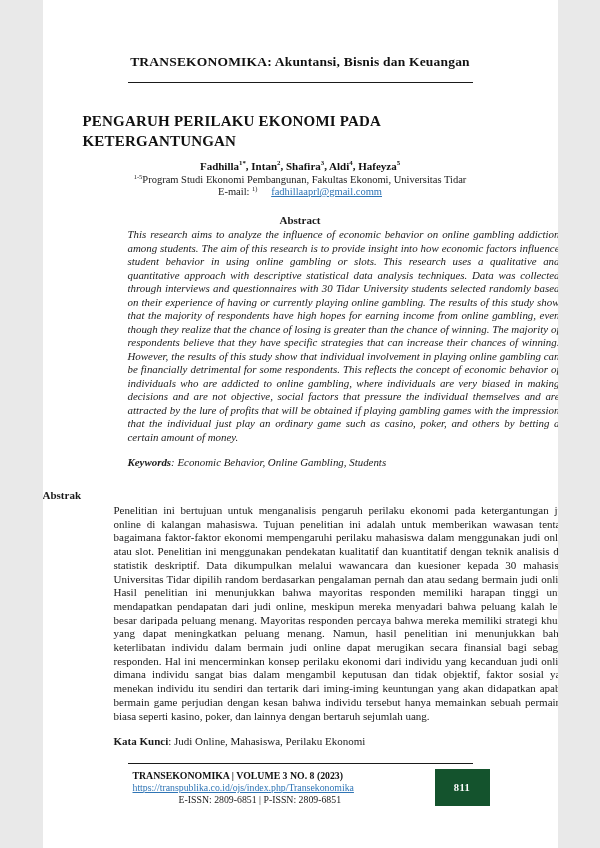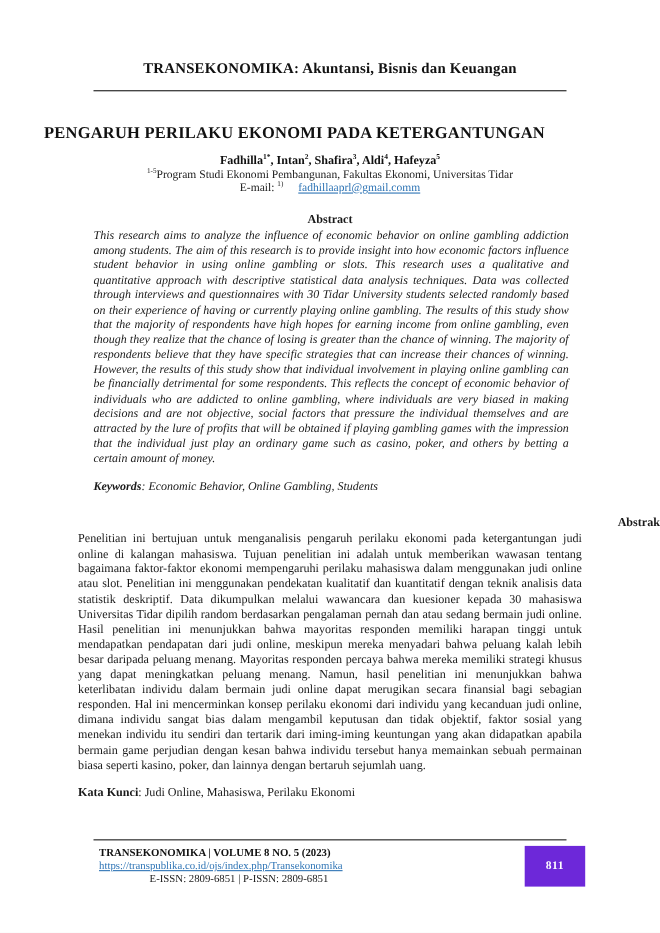--- a/index.html
+++ b/index.html
@@ -3,21 +3,21 @@
 <meta charset="utf-8">
 <style>
   html, body { margin: 0; padding: 0; }
   body {
     background: #e9e9e9;
     font-family: "Liberation Serif", serif;
     -webkit-font-smoothing: antialiased;
   }
   .page {
     position: relative;
-    width: 600px;
+    width: 515px;
     height: 848px;
     margin: 0 auto;
     background: #ffffff;
     color: #1a1a1a;
     overflow: hidden;
   }
   
   .journal-header {
     margin-top: 54px;
     text-align: center;
@@ -83,21 +83,21 @@
     line-height: 13.5px;
   }
   .keywords-line {
     margin: 12px 95px 12px 85px;
     font-style: italic;
     font-size: 10.9px;
   }
   .keywords-line .kw-label { font-weight: bold; }
   .abstract-heading-id {
     margin-top: 21px;
-    text-align: right;
+    text-align: left;
     font-weight: bold;
     font-size: 11px;
   }
   .abstract-id-body {
     margin: 3px 71px 0 71px;
     width: 458px;
     text-align: justify;
     font-size: 11px;
     line-height: 13.7px;
   }
@@ -162,20 +162,20 @@
   <div class="abstract-en-body">This research aims to analyze the influence of economic behavior on online gambling addiction among students. The aim of this research is to provide insight into how economic factors influence student behavior in using online gambling or slots. This research uses a qualitative and quantitative approach with descriptive statistical data analysis techniques. Data was collected through interviews and questionnaires with 30 Tidar University students selected randomly based on their experience of having or currently playing online gambling. The results of this study show that the majority of respondents have high hopes for earning income from online gambling, even though they realize that the chance of losing is greater than the chance of winning. The majority of respondents believe that they have specific strategies that can increase their chances of winning. However, the results of this study show that individual involvement in playing online gambling can be financially detrimental for some respondents. This reflects the concept of economic behavior of individuals who are addicted to online gambling, where individuals are very biased in making decisions and are not objective, social factors that pressure the individual themselves and are attracted by the lure of profits that will be obtained if playing gambling games with the impression that the individual just play an ordinary game such as casino, poker, and others by betting a certain amount of money.</div>
   <div class="keywords-line"><span class="kw-label">Keywords</span><span>: Economic Behavior, Online Gambling, Students</span></div>
 
   <div class="abstract-heading-id">Abstrak</div>
   <div class="abstract-id-body">Penelitian ini bertujuan untuk menganalisis pengaruh perilaku ekonomi pada ketergantungan judi online di kalangan mahasiswa. Tujuan penelitian ini adalah untuk memberikan wawasan tentang bagaimana faktor-faktor ekonomi mempengaruhi perilaku mahasiswa dalam menggunakan judi online atau slot. Penelitian ini menggunakan pendekatan kualitatif dan kuantitatif dengan teknik analisis data statistik deskriptif. Data dikumpulkan melalui wawancara dan kuesioner kepada 30 mahasiswa Universitas Tidar dipilih random berdasarkan pengalaman pernah dan atau sedang bermain judi online. Hasil penelitian ini menunjukkan bahwa mayoritas responden memiliki harapan tinggi untuk mendapatkan pendapatan dari judi online, meskipun mereka menyadari bahwa peluang kalah lebih besar daripada peluang menang. Mayoritas responden percaya bahwa mereka memiliki strategi khusus yang dapat meningkatkan peluang menang. Namun, hasil penelitian ini menunjukkan bahwa keterlibatan individu dalam bermain judi online dapat merugikan secara finansial bagi sebagian responden. Hal ini mencerminkan konsep perilaku ekonomi dari individu yang kecanduan judi online, dimana individu sangat bias dalam mengambil keputusan dan tidak objektif, faktor sosial yang menekan individu itu sendiri dan tertarik dari iming-iming keuntungan yang akan didapatkan apabila bermain game perjudian dengan kesan bahwa individu tersebut hanya memainkan sebuah permainan biasa seperti kasino, poker, dan lainnya dengan bertaruh sejumlah uang.</div>
   <div class="katakunci-line"><span class="kw-label">Kata Kunci</span><span>: Judi Online, Mahasiswa, Perilaku Ekonomi</span></div>
 
   <div class="footer">
     <div class="footer-rule"></div>
     <div class="footer-text">
-      <div class="footer-journal">TRANSEKONOMIKA | VOLUME 8 NO. 5 (2023)</div>
+      <div class="footer-journal">TRANSEKONOMIKA | VOLUME 3 NO. 8 (2023)</div>
       <div><a class="link footer-url" style="color: rgb(46, 116, 181);">https://transpublika.co.id/ojs/index.php/Transekonomika</a></div>
       <div class="footer-issn">E-ISSN: 2809-6851 | P-ISSN: 2809-6851</div>
     </div>
-    <div class="page-number-box" style="background: #6d28d9;">811</div>
+    <div class="page-number-box" style="background: #14532d;">811</div>
   </div>
 
 </div>
 
 </body></html>

